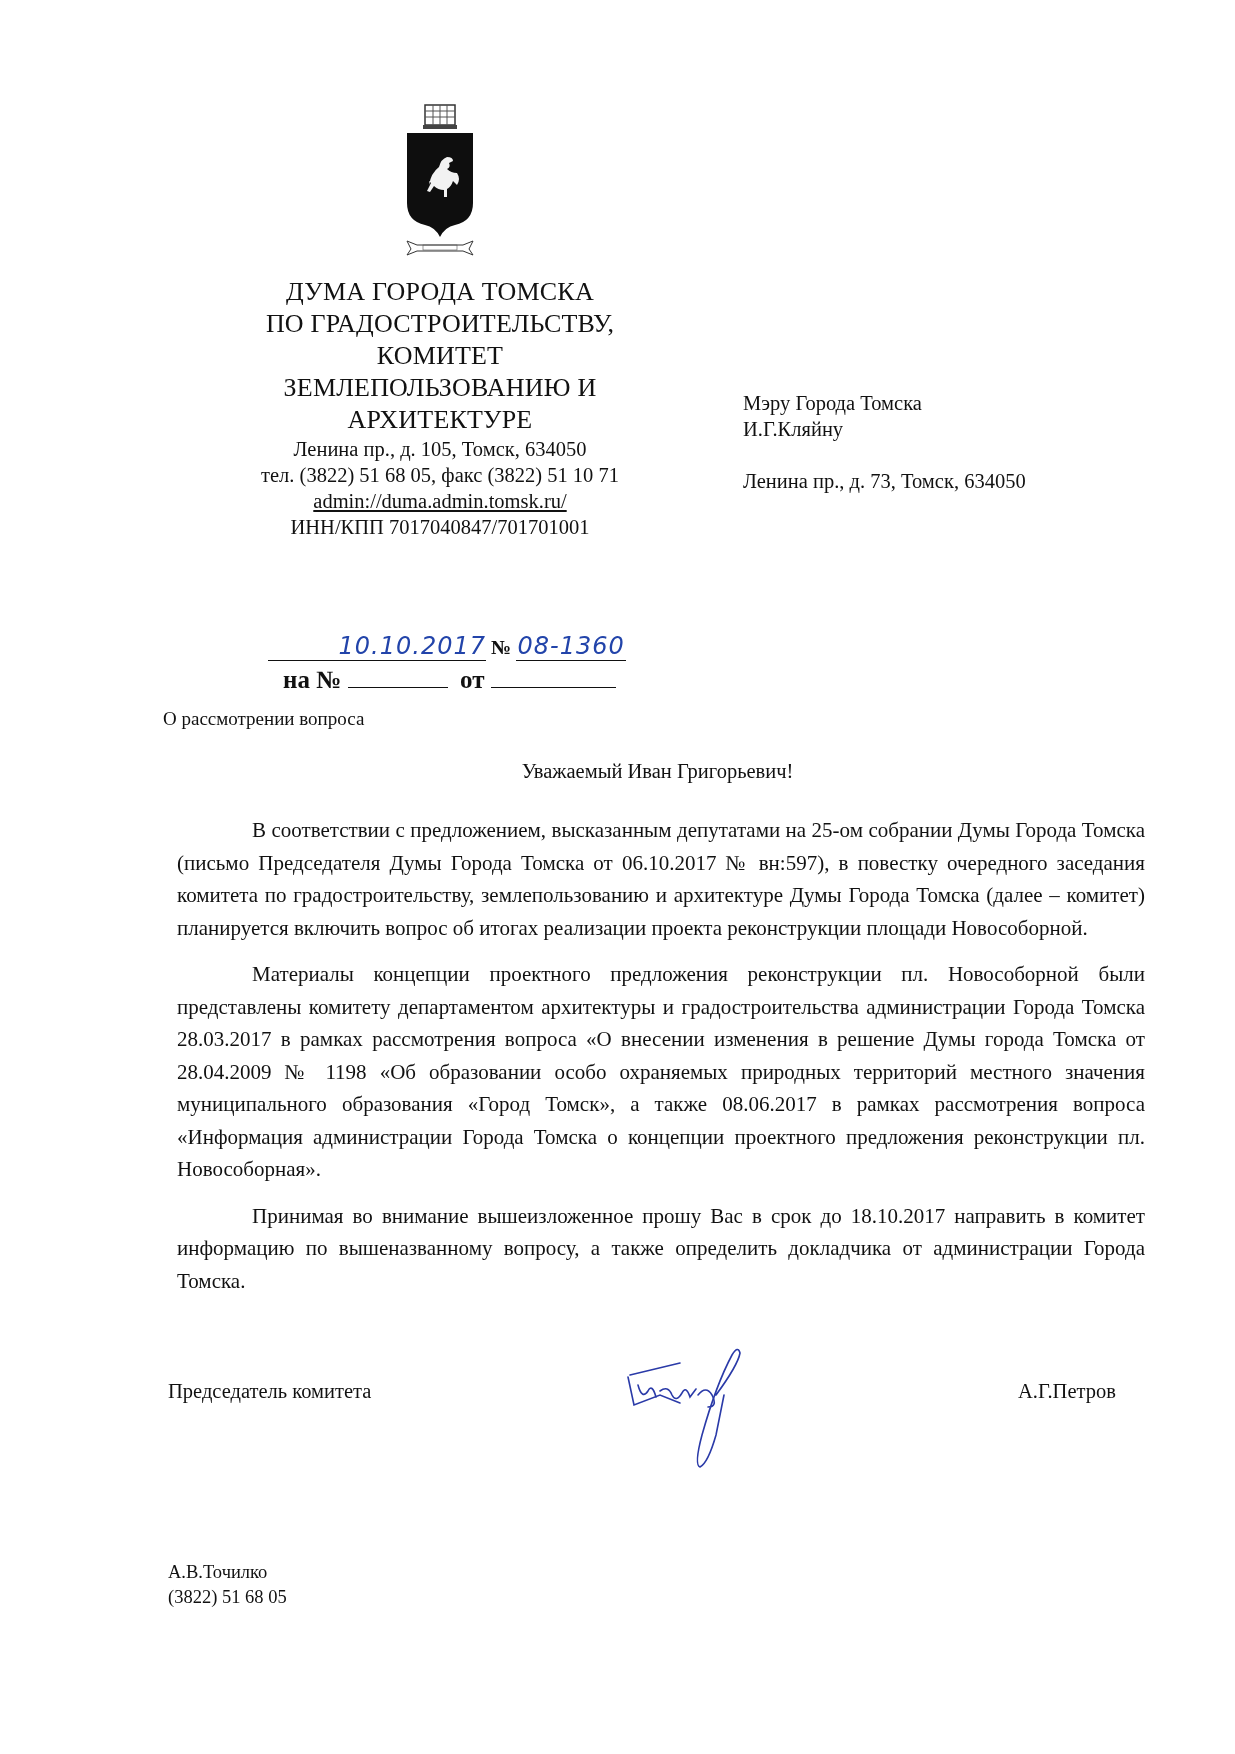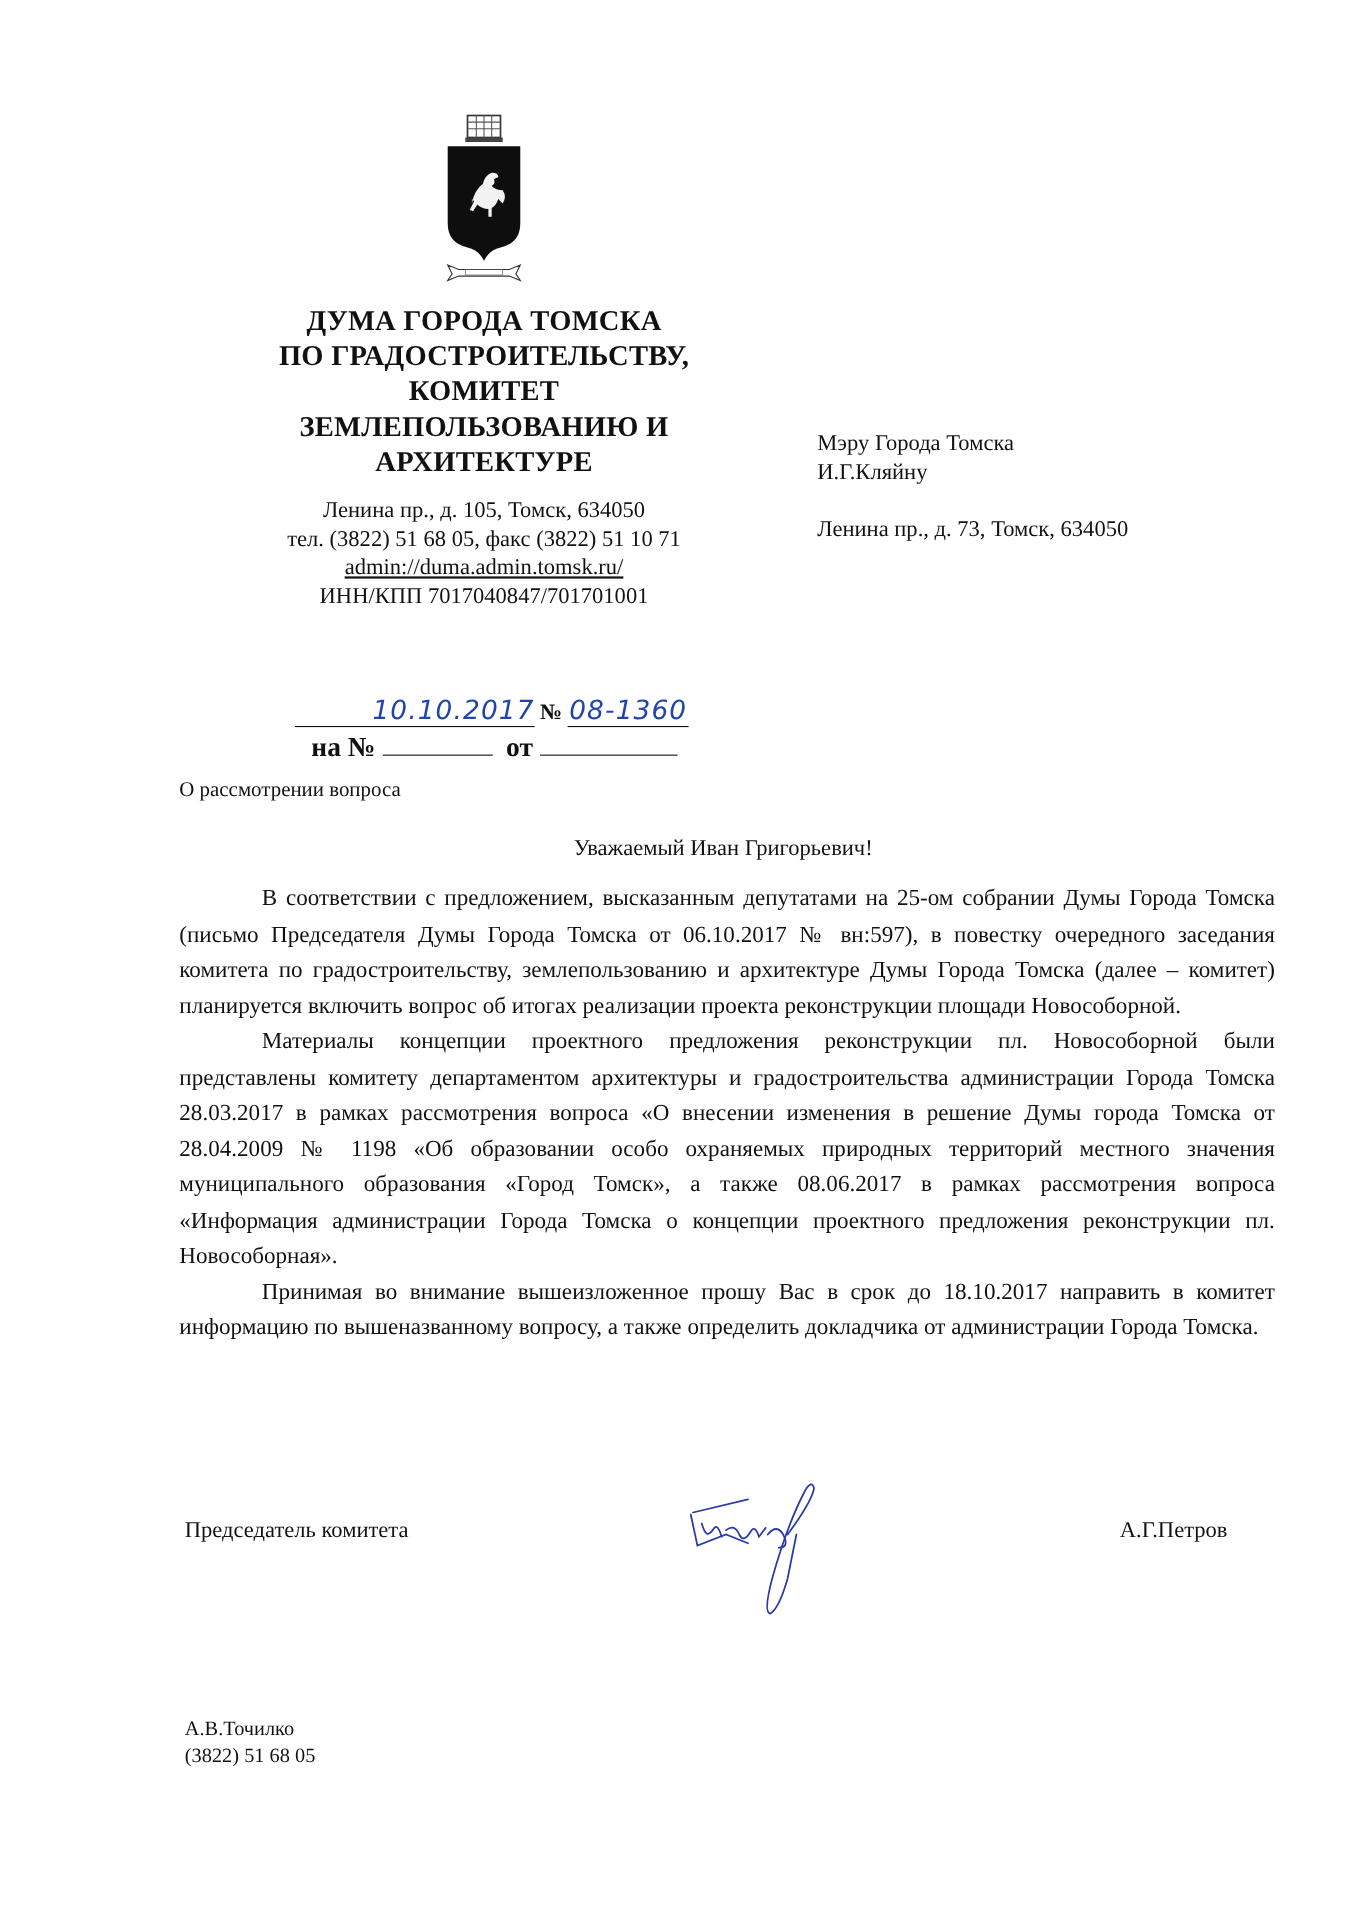--- a/index.html
+++ b/index.html
@@ -1,33 +1,33 @@
 <!DOCTYPE html>
 <html><head>
   <meta charset="utf-8">
   <style>
     html, body { margin: 0; padding: 0; background: #ffffff; }
     body { width: 1235px; height: 1754px; position: relative; overflow: hidden;
            font-family: "Liberation Serif", "DejaVu Serif", serif; color: #111; }
     .abs { position: absolute; }
     .emblem { left: 403px; top: 103px; width: 74px; height: 160px; }
     .hdr { left: 200px; top: 276px; width: 480px; text-align: center; }
-    .hdr .t { font-weight: bold; font-size: 26px; line-height: 32px; letter-spacing: 0.2px; }
-    .hdr .c { font-size: 20.5px; line-height: 26px; margin-top: 15px; }
+    .hdr .t { font-weight: normal; font-size: 26px; line-height: 32px; letter-spacing: 0.2px; }
+    .hdr .c { font-size: 20.5px; line-height: 26px; margin-top: 0; }
     .hdr .c .ln { display: block; }
     .u { text-decoration: underline; }
     .regline { left: 268px; top: 632px; font-size: 20px; white-space: nowrap; }
     .hand { font-family: "DejaVu Sans", sans-serif; font-style: italic; color: #2244aa; font-size: 24px; letter-spacing: 1px; }
     .blank { display: inline-block; border-bottom: 1.5px solid #111; vertical-align: baseline; }
     .addr { left: 743px; top: 390px; font-size: 20.5px; line-height: 26px; }
     .subj { left: 163px; top: 708px; font-size: 19px; }
     .greet { left: 0; width: 1235px; top: 760px; text-align: center; font-size: 20.5px; padding-left: 40px; }
     .body { left: 163px; top: 800px; width: 996px; font-size: 21px; line-height: 32.5px; text-align: justify;
             font-family: "Liberation Sans Narrow", "Liberation Serif", serif; }
-    .body p { margin: 0; text-indent: 75px; }
+    .body p { margin: 14px; text-indent: 75px; }
     .sig-role { left: 168px; top: 1380px; font-size: 20.5px; }
     .sig-name { left: 1018px; top: 1380px; font-size: 20.5px; }
     .signature { left: 620px; top: 1345px; width: 180px; height: 130px; }
     .exec { left: 168px; top: 1560px; font-size: 18.5px; line-height: 25px; }
   </style>
 </head>
 <body>
 
 <svg class="abs emblem" viewBox="0 0 74 160">
 

